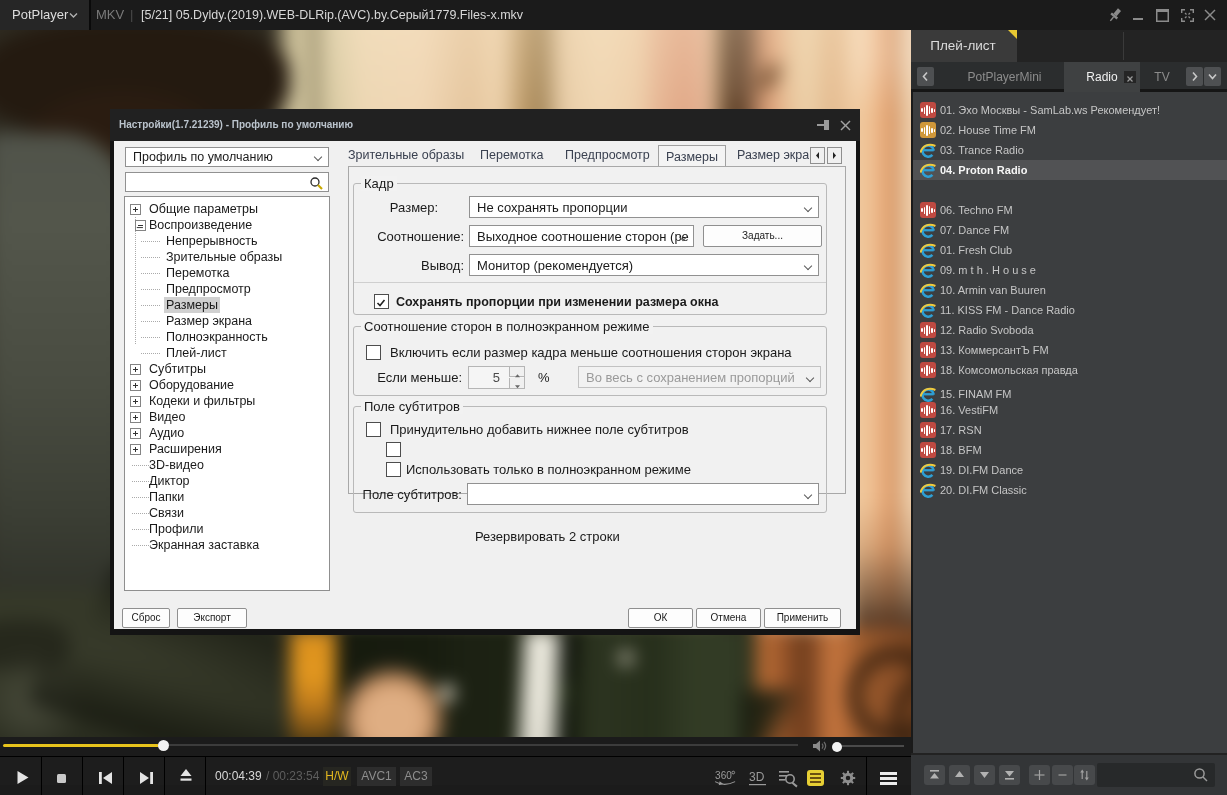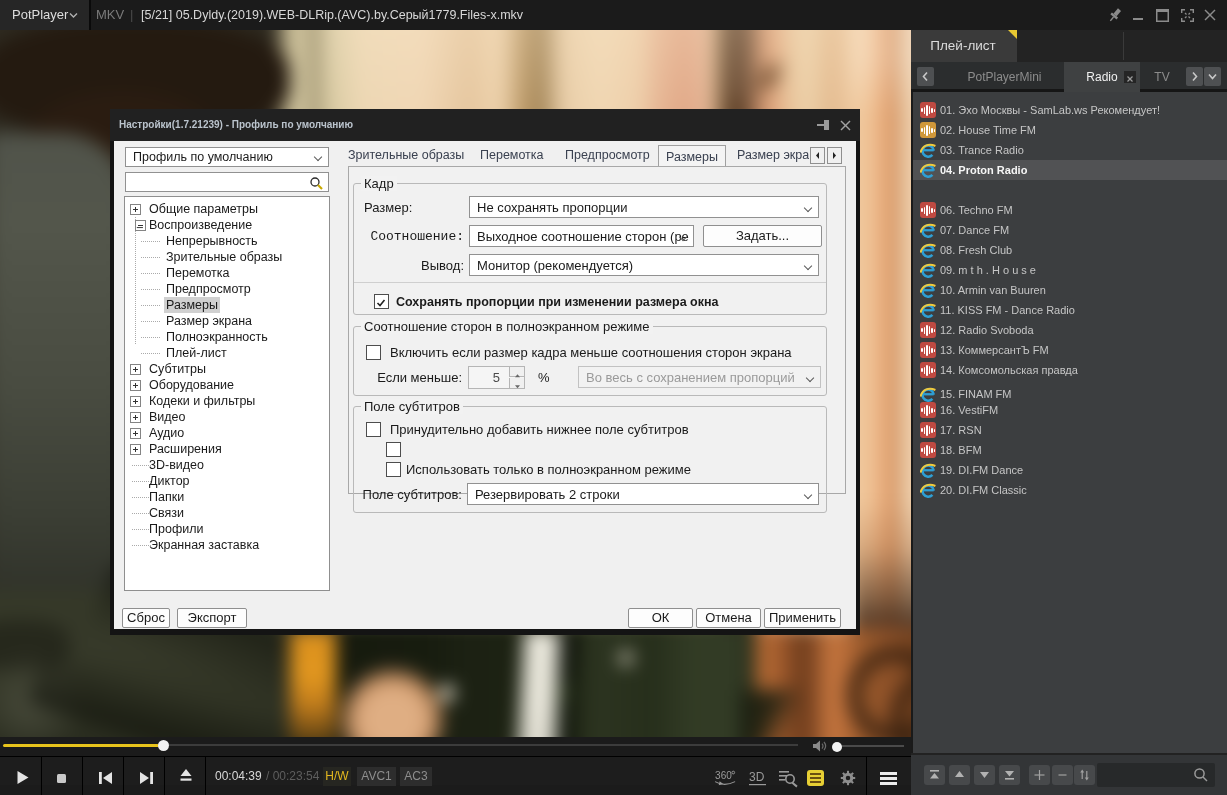--- a/index.html
+++ b/index.html
@@ -27,21 +27,21 @@
 .fs { position:absolute; border:1px solid #b9b9b9; border-radius:3px; }
 .fs > .lg { position:absolute; top:-8px; left:7px; background:#f2f2f2; padding:0 3px; font-size:13px; color:#1a1a1a; white-space:nowrap; }
 .combo { position:absolute; background:#fff; border:1px solid #919191; font-size:13px; color:#1a1a1a; }
 .combo .ct { position:absolute; left:7px; top:0; line-height:19px; white-space:nowrap; }
 .chev { position:absolute; right:6px; top:6px; width:7px; height:7px; }
 .chev::before { content:""; position:absolute; left:0; top:0; width:5px; height:5px;
   border-right:1px solid #5a5a5a; border-bottom:1px solid #5a5a5a; transform:rotate(45deg); }
 .cb { position:absolute; width:15px; height:15px; background:#fff; border:1px solid #4d4d4d; }
 .lbl { position:absolute; font-size:13px; color:#1a1a1a; white-space:nowrap; }
 .btn { position:absolute; background:#fdfdfd; border:1px solid #8f8f8f; border-radius:2px;
-  font-size:13px; color:#1a1a1a; text-align:center; }
+  font-size:10px; color:#1a1a1a; text-align:center; }
 
 .ptab { height:30px; line-height:30px; font-size:13px; text-align:center; }
 .ti { position:absolute; height:16px; line-height:16px; white-space:nowrap;text-align:center; }
 .pm { position:absolute; width:11px; height:11px; background:#fff; border:1px solid #848484; }
 .pm::before { content:""; position:absolute; left:2px; top:4px; width:5px; height:1px; background:#333; }
 .pmp::after { content:""; position:absolute; left:4px; top:2px; width:1px; height:5px; background:#333; }
 .tab { position:absolute; top:3px; height:22px; line-height:22px; font-size:12.5px; color:#3a4150; white-space:nowrap; }
 .pbtn { position:absolute; width:17px; height:19px; background:#4e5052; border-radius:2px;
   color:#c8c8c8; font-size:11px; line-height:18px; text-align:center; }
 .tbbtn { position:absolute; top:735px; width:21px; height:20px; background:#47494b; border-radius:3px; text-align:center; }
@@ -348,21 +348,21 @@
           <path d="M0.6 10.5 C 1.8 4.2, 8.5 0.6, 15.4 4.0" stroke="#eec93e" stroke-width="2" fill="none"></path>
         </svg>
         <span class="ptx" style="">07. Dance FM</span>
       </div>
   <div class="prow" style="top:148px;">
         <svg class="picon" width="16" height="16" viewBox="0 0 16 16">
           <path d="M13.8 8.6 a5.6 5.6 0 1 0 -1.4 4.2" stroke="#2e9fd4" stroke-width="2.5" fill="none"></path>
           <rect x="2.7" y="7.1" width="11" height="2.3" fill="#2e9fd4"></rect>
           <path d="M0.6 10.5 C 1.8 4.2, 8.5 0.6, 15.4 4.0" stroke="#eec93e" stroke-width="2" fill="none"></path>
         </svg>
-        <span class="ptx" style="">08. Fresh Club</span>
+        <span class="ptx" style="">01. Fresh Club</span>
       </div>
   <div class="prow" style="top:168px;">
         <svg class="picon" width="16" height="16" viewBox="0 0 16 16">
           <path d="M13.8 8.6 a5.6 5.6 0 1 0 -1.4 4.2" stroke="#2e9fd4" stroke-width="2.5" fill="none"></path>
           <rect x="2.7" y="7.1" width="11" height="2.3" fill="#2e9fd4"></rect>
           <path d="M0.6 10.5 C 1.8 4.2, 8.5 0.6, 15.4 4.0" stroke="#eec93e" stroke-width="2" fill="none"></path>
         </svg>
         <span class="ptx" style="">09. m t h . H o u s e</span>
       </div>
   <div class="prow" style="top:188px;">
@@ -405,21 +405,21 @@
       </div>
   <div class="prow" style="top:268px;">
         <span class="picon aico" style="background:#bf4a42;">
           <i style="height:4px"></i>
           <i style="height:7px"></i>
           <i style="height:11px"></i>
           <i style="height:8px"></i>
           <i style="height:5px"></i>
           <i style="height:3px"></i>
         </span>
-        <span class="ptx" style="">14. Комсомольская правда</span>
+        <span class="ptx" style="">18. Комсомольская правда</span>
       </div>
   <div class="prow" style="top:292px;">
         <svg class="picon" width="16" height="16" viewBox="0 0 16 16">
           <path d="M13.8 8.6 a5.6 5.6 0 1 0 -1.4 4.2" stroke="#2e9fd4" stroke-width="2.5" fill="none"></path>
           <rect x="2.7" y="7.1" width="11" height="2.3" fill="#2e9fd4"></rect>
           <path d="M0.6 10.5 C 1.8 4.2, 8.5 0.6, 15.4 4.0" stroke="#eec93e" stroke-width="2" fill="none"></path>
         </svg>
         <span class="ptx" style="">15. FINAM FM</span>
       </div>
   <div class="prow" style="top:308px;">
@@ -607,26 +607,26 @@
       <div class="abs" style="left:713px;top:6px;width:15px;height:17px;background:#f0f0f0;border:1px solid #8f8f8f;"><svg width="13" height="15" viewBox="0 0 13 15">
             <polygon points="5,4 8,7.5 5,11" fill="#222"></polygon>
           </svg></div>
     </div>
 
     <div id="page" class="abs" style="left:234px;top:25px;width:498px;height:328px;border:1px solid #a8a8a8;background:#f1f1f1;">
 
       <div class="fs" style="left:4px;top:16px;width:474px;height:132px;">
           <span class="lg">Кадр</span>
         </div>
-      <div class="lbl" style="left:15px;top:33px;width:100px;text-align:left;">Размер:</div>
+      <div class="lbl" style="left:15px;top:33px;width:100px;text-align:center;">Размер:</div>
       <div class="combo" style="left:120px;top:29px;width:350px;height:22px;">
           <span class="ct" style="line-height:21px;">Не сохранять пропорции</span>
           <span class="chev" style="top:8px;"></span>
         </div>
-      <div class="lbl" style="left:15px;top:62px;width:100px;text-align:right;font-family:Liberation Mono, monospace;">Соотношение:</div>
+      <div class="lbl" style="left:15px;top:62px;width:100px;text-align:right;">Соотношение:</div>
       <div class="combo" style="left:120px;top:58px;width:225px;height:22px;">
           <span class="ct" style="line-height:21px;">Выходное соотношение сторон (ре</span>
           <span class="chev" style="top:8px;"></span>
         </div>
       <div class="btn" style="left:354px;top:58px;width:119px;height:22px;line-height:20px;">Задать...</div>
       <div class="lbl" style="left:15px;top:91px;width:100px;text-align:right;">Вывод:</div>
       <div class="combo" style="left:120px;top:87px;width:350px;height:22px;">
           <span class="ct" style="line-height:21px;">Монитор (рекомендуется)</span>
           <span class="chev" style="top:8px;"></span>
         </div>
@@ -660,18 +660,18 @@
       <div class="fs" style="left:4px;top:239px;width:474px;height:107px;">
           <span class="lg">Поле субтитров</span>
         </div>
       <div class="cb" style="left:17px;top:255px;"></div>
       <div class="lbl" style="left:41px;top:255px;">Принудительно добавить нижнее поле субтитров</div>
       <div class="cb" style="left:37px;top:275px;"></div>
       <div class="cb" style="left:37px;top:295px;"></div>
       <div class="lbl" style="left:57px;top:295px;">Использовать только в полноэкранном режиме</div>
       <div class="lbl" style="left:13px;top:320px;width:100px;text-align:right;">Поле субтитров:</div>
       <div class="combo" style="left:118px;top:316px;width:352px;height:22px;">
-          <span class="ct" style="line-height:21px;">Резервировать 2 строки</span>
+          <span class="ct" style="line-height:21px;margin-top:42px;">Резервировать 2 строки</span>
           <span class="chev" style="top:8px;"></span>
         </div>
     </div>
   </div>
 </div>
 
 </body></html>

